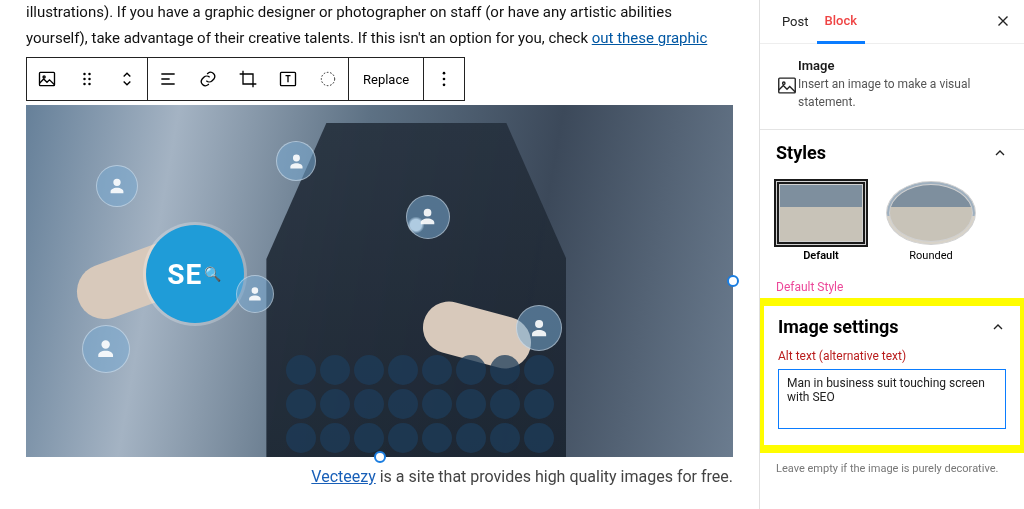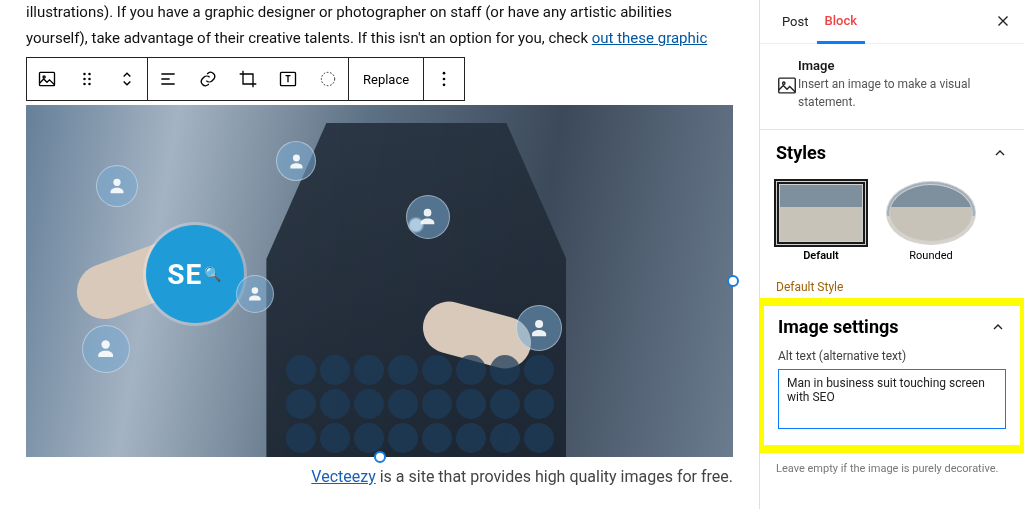--- a/index.html
+++ b/index.html
@@ -41,25 +41,25 @@
   .blkhead .d{font-size:12px;color:#555;line-height:1.5}
   .panel{border-top:1px solid #e4e4e4}
   .panel h4{font-size:18px;font-weight:700;padding:12px 16px;display:flex;justify-content:space-between;align-items:center;cursor:pointer}
   .panel h4 svg{width:16px;height:16px}
   .styles{display:flex;gap:20px;padding:6px 16px 10px}
   .styleopt{text-align:center;font-size:11px;cursor:pointer}
   .thumb{width:90px;height:64px;background:linear-gradient(#9fb0bf 55%,#d8d3c9 55%);border:1px solid #d0d0d0;padding:2px}
   .thumb.inner{background:linear-gradient(#7e8f9e 40%,#c8c3b8 40%);height:100%;width:100%;}
   .styleopt.active .thumb{outline:2px solid #1a1a1a}
   .styleopt.rounded .thumb{border-radius:50%;overflow:hidden}
-  .lbl{font-size:12px;color:#a16207;padding:8px 16px 4px}
+  .lbl{font-size:12px;color:#ec4899;padding:8px 16px 4px}
   select.ds{width:calc(100% - 32px);margin:0 16px 12px;height:32px;border:1px solid #888;border-radius:2px;padding:0 8px;font-size:13px;background:#fff}
   .hl{border:8px solid #fffd00;margin:0 -4px;padding:0 0 12px}
   .hl h4{padding:10px 14px}
-  .altlbl{font-size:12px;color:#404040;padding:2px 14px 6px}
+  .altlbl{font-size:12px;color:#b91c1c;padding:2px 14px 6px}
   textarea.alt{width:calc(100% - 28px);margin:0 14px;height:60px;border:1.6px solid #0a7cff;padding:6px 8px;font-size:12px;font-family:inherit;resize:none;color:#222}
   .note{font-size:11px;color:#777;padding:8px 16px 0;line-height:1.5}
 </style>
 </head>
 <body>
 
 <div class="main">
   <p class="para"><span>illustrations). If you have a graphic designer or photographer on staff (or have any artistic abilities yourself), take advantage of their creative talents. If this isn't an option for you, check </span><a class="link" href="#">out these graphic</a></p>
 
   <div class="toolbar">

